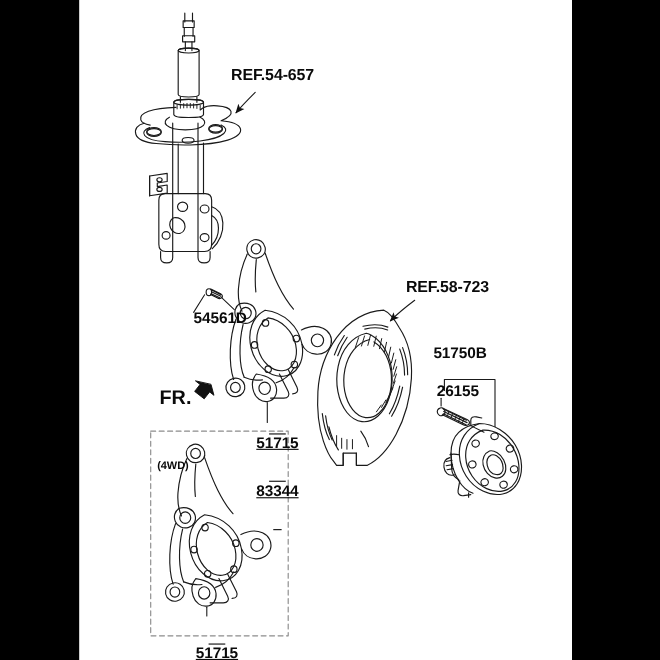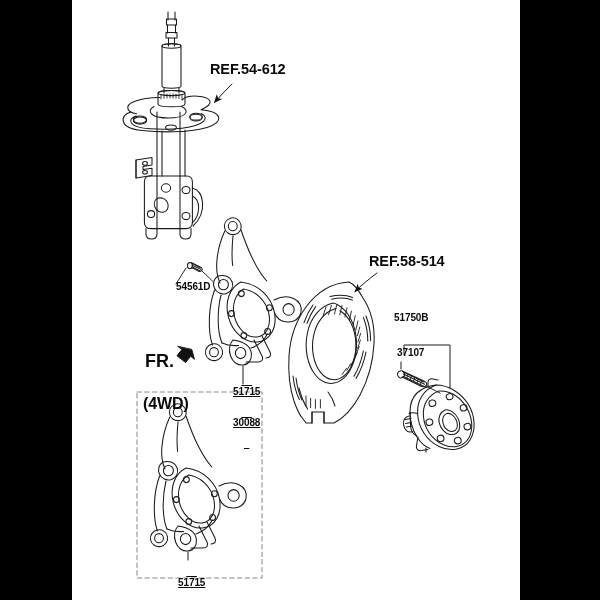--- a/index.html
+++ b/index.html
@@ -39,31 +39,32 @@
     color: #0a0a0a;
     white-space: pre;
     line-height: 1.04;
     letter-spacing: -0.1px;
   }
   .lbl-ref {
     font-size: 14.5px;
     font-weight: 700;
   }
   .lbl-part {
-    font-size: 10px;
+    font-size: 14px;
     font-weight: 700;
   }
   .lbl-fr {
     font-size: 18px;
     font-weight: 700;
     letter-spacing: 0px;
   }
   .lbl-4wd {
-    font-size: 16px;
+    font-size: 10px;
     font-weight: 700;
+    margin-top: 23px;
   }
   .stack {
     text-align: center;
     text-decoration: underline;
   }
   .stack span {
     display: block;
   }
 </style>
 </head>
@@ -383,34 +384,34 @@
         <path d="M207,522 L215,538 C216.6,541.4 215,544 211,544"></path>
       </g>
 
       <g>
         <path d="M188,552 L188,560" stroke-width="1"></path>
       </g>
 
     </g>
   </svg>
 
-  <div class="label lbl-ref" style="left:210px; top:62px;">REF.54-612</div>
+  <div class="label lbl-ref" style="left:210px; top:62px;">REF.54-657</div>
 
   <div class="label lbl-part" style="left:176px; top:282px;">54561D</div>
 
   <div class="label lbl-part stack" style="left:233px; top:366px;">
     <span>51715</span>
-    <span>30088</span>
+    <span>83344</span>
   </div>
 
-  <div class="label lbl-ref" style="left:369px; top:254px;">REF.58-514</div>
+  <div class="label lbl-ref" style="left:369px; top:254px;">REF.58-723</div>
 
   <div class="label lbl-part" style="left:394px; top:313px;">51750B</div>
 
-  <div class="label lbl-part" style="left:397px; top:348px;">37107</div>
+  <div class="label lbl-part" style="left:397px; top:348px;">26155</div>
 
   <div class="label lbl-fr" style="left:145px; top:352px;">FR.</div>
 
   <div class="label lbl-4wd" style="left:143px; top:396px;">(4WD)</div>
 
   <div class="label lbl-part stack" style="left:178px; top:557px;">
     <span>51715</span>
     
   </div>
 

